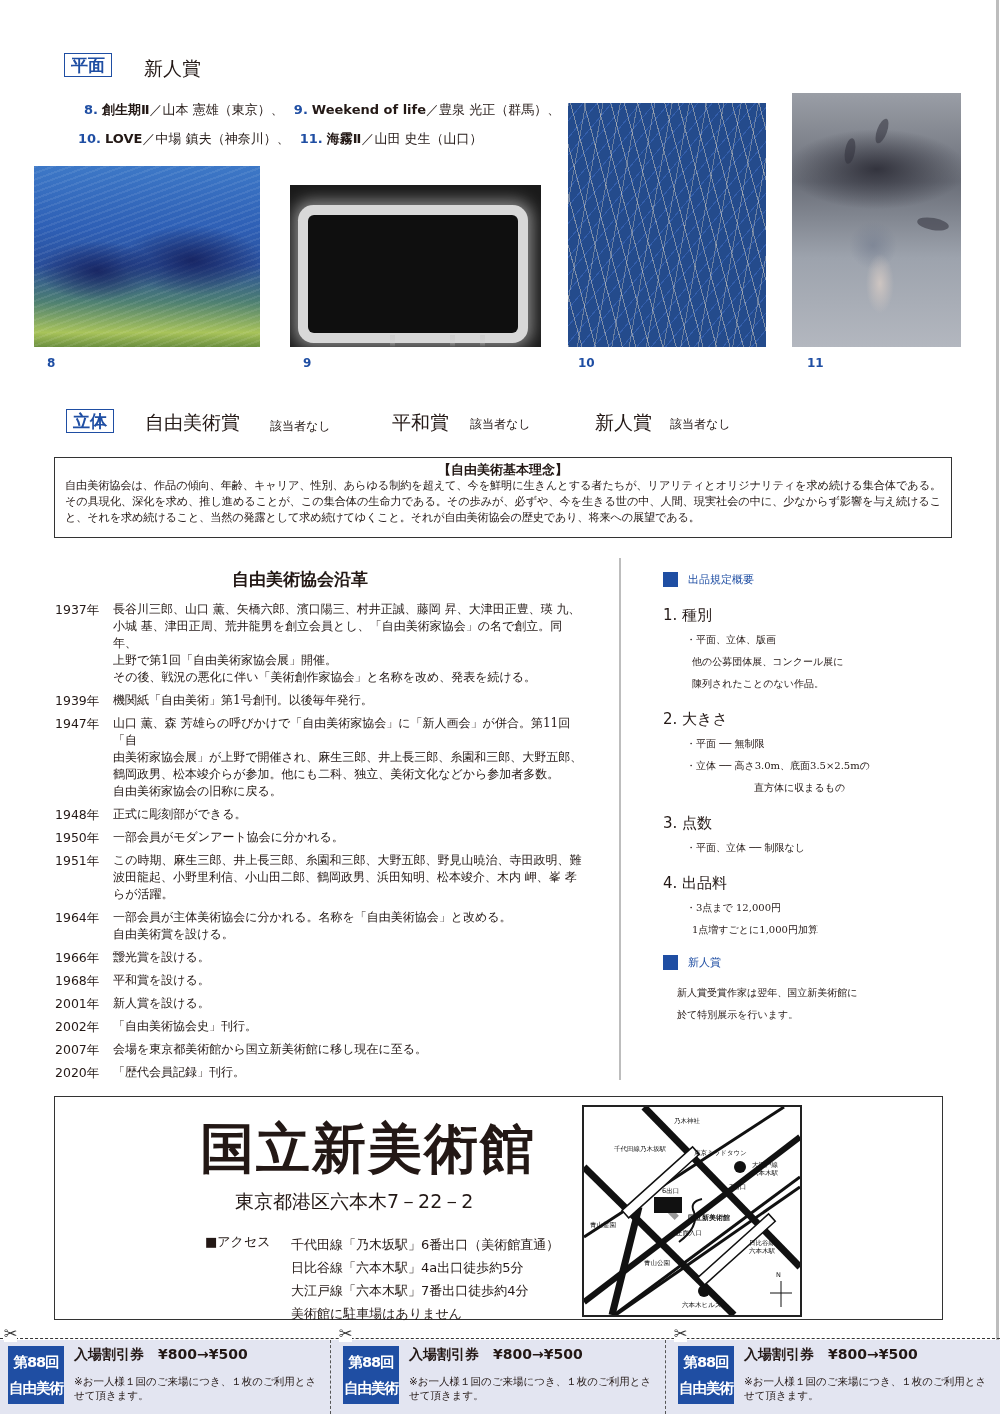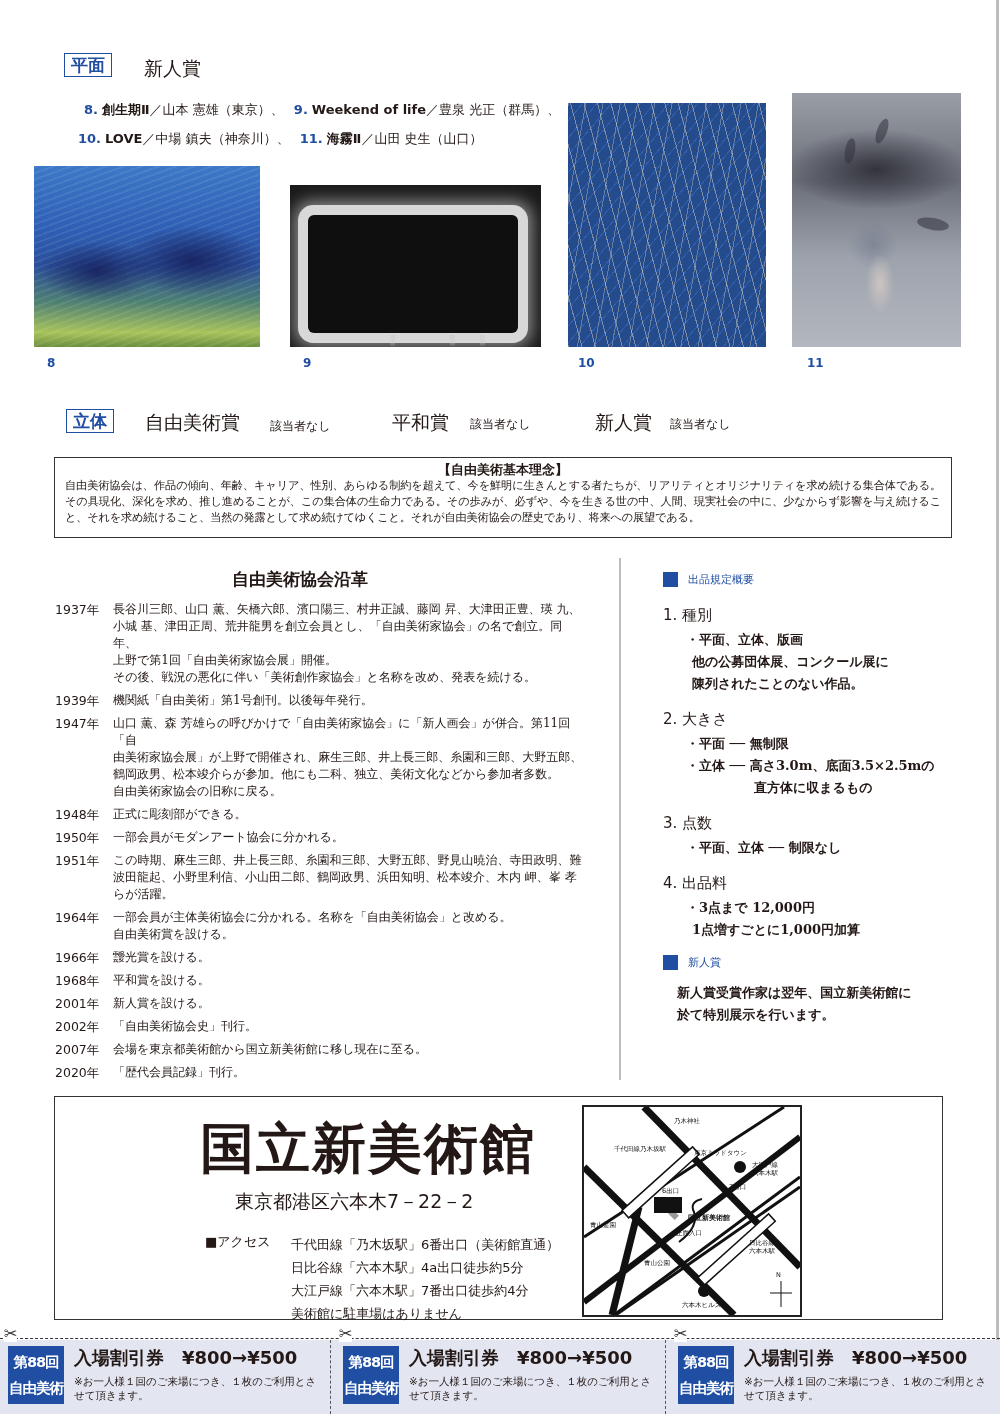--- a/index.html
+++ b/index.html
@@ -53,41 +53,41 @@
   .hist-year { width: 58px; flex: none; font-size: 12.5px; line-height: 17px; color: #231815; }
   .hist-text { font-size: 12px; line-height: 17px; color: #231815; }
 
   .divider { position: absolute; left: 619px; top: 558px; width: 2px; height: 522px; background: #bdbdbd; }
 
   
   .rules { position: absolute; left: 663px; top: 572px; width: 320px; }
   .sec-head { display: flex; align-items: center; color: #1f4ea3; font-size: 11px; margin-bottom: 18px; }
   .sec-head .sq { width: 15px; height: 15px; background: #1f4ea3; margin-right: 10px; }
   .rule-h { font-size: 15px; line-height: 20px; margin-bottom: 4px; }
-  .rule-line { font-size: 13px; line-height: 22px; padding-left: 23px; font-weight: bold; }
+  .rule-line { font-size: 10px; line-height: 22px; padding-left: 23px; }
   .rule-line.indent { padding-left: 29px; }
   .rule-line.indent2 { padding-left: 91px; }
   .rule-block { margin-bottom: 14px; }
 
   
   .venue { position: absolute; left: 54px; top: 1096px; width: 889px; height: 224px; border: 1.5px solid #333; }
   .venue-name { position: absolute; left: 145px; top: 16px; font-size: 54px; font-weight: 900; letter-spacing: 2px; color: #231815; font-family: "DejaVu Sans", sans-serif; }
   .venue-addr { position: absolute; left: 180px; top: 92px; font-size: 19px; }
   .access-label { position: absolute; left: 150px; top: 136px; font-size: 13px; }
   .access-lines { position: absolute; left: 236px; top: 136px; font-size: 13px; line-height: 23px; }
   .map { position: absolute; left: 527px; top: 8px; width: 220px; height: 212px; border: 2px solid #222; background: #fff; overflow: hidden; }
 
   
   .coupon-strip { position: absolute; left: 0; top: 1340px; width: 1000px; height: 74px; background: #e3e5f1; }
   .cut-line { position: absolute; left: 0; top: 1338px; width: 1000px; border-top: 1.5px dashed #333; }
   .coupon { position: absolute; top: 1340px; width: 335px; height: 74px; }
   .coupon .vsep { position: absolute; right: 4px; top: 0; height: 74px; border-right: 1px dashed #555; }
   .coupon .scissors { position: absolute; left: 4px; top: -14px; font-size: 16px; color: #333; background: #fff; line-height: 16px; }
   .coupon .c-badge { position: absolute; left: 8px; top: 6px; width: 56px; height: 58px; background: #1f4ea3; color: #fff; font-weight: bold; font-size: 14.5px; line-height: 26px; text-align: center; padding-top: 3px; letter-spacing: -1px; }
-  .coupon .c-title { position: absolute; left: 74px; top: 6px; font-size: 18px; font-weight: bold; white-space: nowrap; color: #231815; }
+  .coupon .c-title { position: absolute; left: 74px; top: 6px; font-size: 14px; font-weight: bold; white-space: nowrap; color: #231815; }
   .coupon .c-note { position: absolute; left: 74px; top: 34px; font-size: 10.5px; line-height: 14px; color: #231815; width: 250px; }
 </style>
 </head>
 <body>
 
 <div class="page-edge"></div>
 
 <div class="badge" style="left:64px; top:53px;">平面</div>
 <div class="award-title serif" style="left:144px; top:56px; font-size:19px;">新人賞</div>
 

